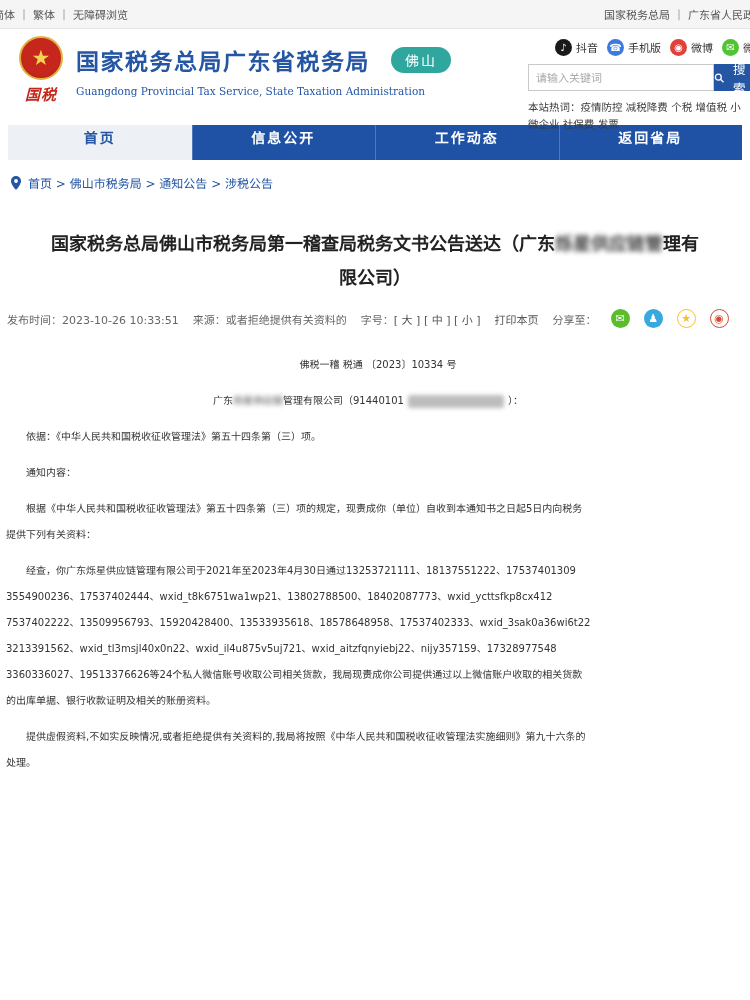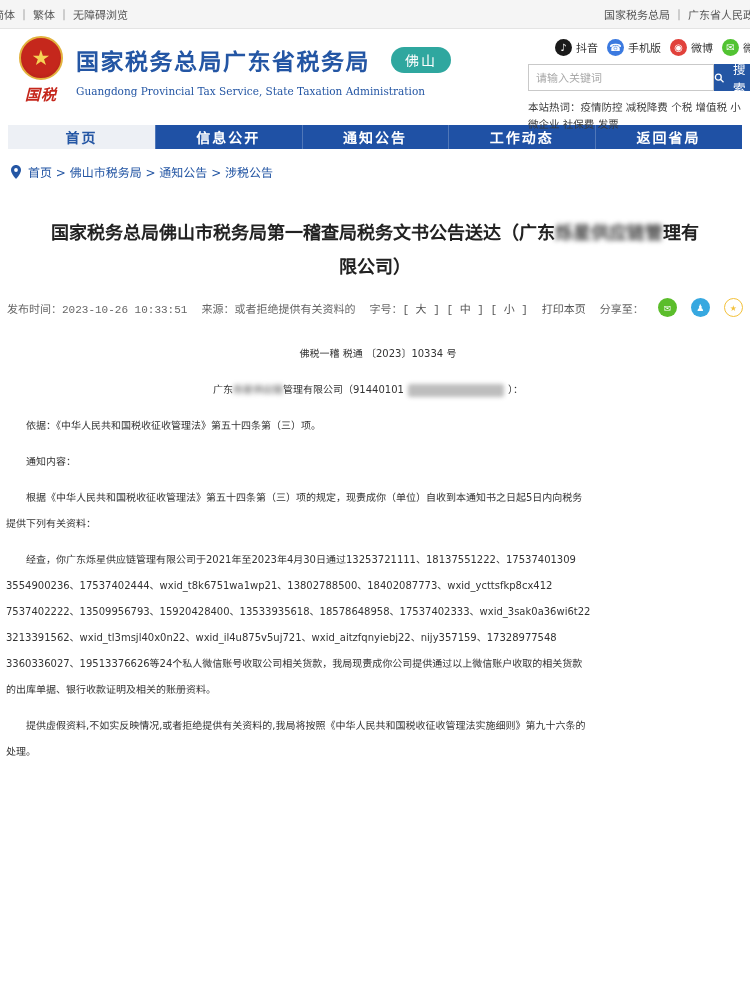--- a/index.html
+++ b/index.html
@@ -64,40 +64,40 @@
     padding:12px 7px; color:#444; outline:none;
   }
   .search-input::placeholder{ color:#a9a9a9; }
   .search-btn{
     width:36px; background:var(--accent,#2456a4); color:#fff; border:none;
     font-size:12.5px; display:flex; align-items:center; justify-content:center;
     gap:4px; cursor:pointer;
   }
   .hotwords{ margin-top:8px; font-size:10.5px; color:#3a3a3a; line-height:17px; }
   
-  .nav{ display:flex; margin:3px 8px 0; height:24px; }
+  .nav{ display:flex; margin:3px 8px 0; height:35px; }
   .nav-tab{
     flex:1; background:var(--nav-blue,#1f51a5); color:#fff; text-align:center;
     line-height:27px; font-size:14px; font-weight:700; letter-spacing:2px; cursor:pointer;
   }
   .nav-tab + .nav-tab{ box-shadow:inset 1px 0 0 rgba(255,255,255,.22); }
   .nav-tab.active{ background:var(--nav-active-bg,#edf0f5); color:var(--accent,#2456a4); box-shadow:none; }
   
   .breadcrumb{
     display:flex; align-items:center; gap:7px; padding:14px 0 0 11px;
     font-size:12px; color:var(--accent,#2456a4); cursor:pointer;
   }
   
   .article-title{
     margin:36px 44px 0; text-align:center; font-size:18px; font-weight:700;
     color:#222; line-height:34px;
   }
   .meta-row{
-    margin-top:14px; display:flex; justify-content:space-between; align-items:center;
-    font-size:11px; color:#666; white-space:nowrap;font-family:Liberation Mono, monospace;
+    margin-top:14px; display:flex; justify-content:flex-start; align-items:center;
+    font-size:11px; color:#666; white-space:nowrap;
   }
   .meta-row > span{ margin:0 7px; }
   .meta-btn{ cursor:pointer; color:#555; }
   .share-circle{
     width:19px; height:19px; border-radius:50%; display:inline-flex; margin:0 2px;
     align-items:center; justify-content:center; font-size:11px; flex:none; cursor:pointer;
   }
   .share-wechat{ background:var(--share-wechat,#5bbd2b); color:#fff; }
   .share-qq{ background:var(--share-qq,#37a8e0); color:#fff; }
   .share-qzone{ background:#fff; border:1.5px solid var(--share-qzone,#f3c13a); color:var(--share-qzone,#f3c13a); }
@@ -161,21 +161,20 @@
         <span>搜索</span>
       </button>
     </div>
     <div class="hotwords">本站热词：疫情防控 减税降费 个税 增值税 小微企业 社保费 发票</div>
   </div>
 </div>
 
 <div class="nav">
   <div class="nav-tab active">首页</div>
   <div class="nav-tab">信息公开</div>
-  <div class="nav-tab">通知公告</div>
   <div class="nav-tab">工作动态</div>
   <div class="nav-tab">返回省局</div>
 </div>
 
 <div class="breadcrumb">
   <svg width="10" height="14" viewBox="0 0 10 14">
     <path d="M5 0C2.2 0 0 2.2 0 5c0 3.7 5 9 5 9s5-5.3 5-9C10 2.2 7.8 0 5 0z" fill="#2456a4"></path>
     <circle cx="5" cy="5" r="1.9" fill="#fff"></circle>
   </svg>
   <span>首页 &gt; 佛山市税务局 &gt; 通知公告 &gt; 涉税公告</span>

